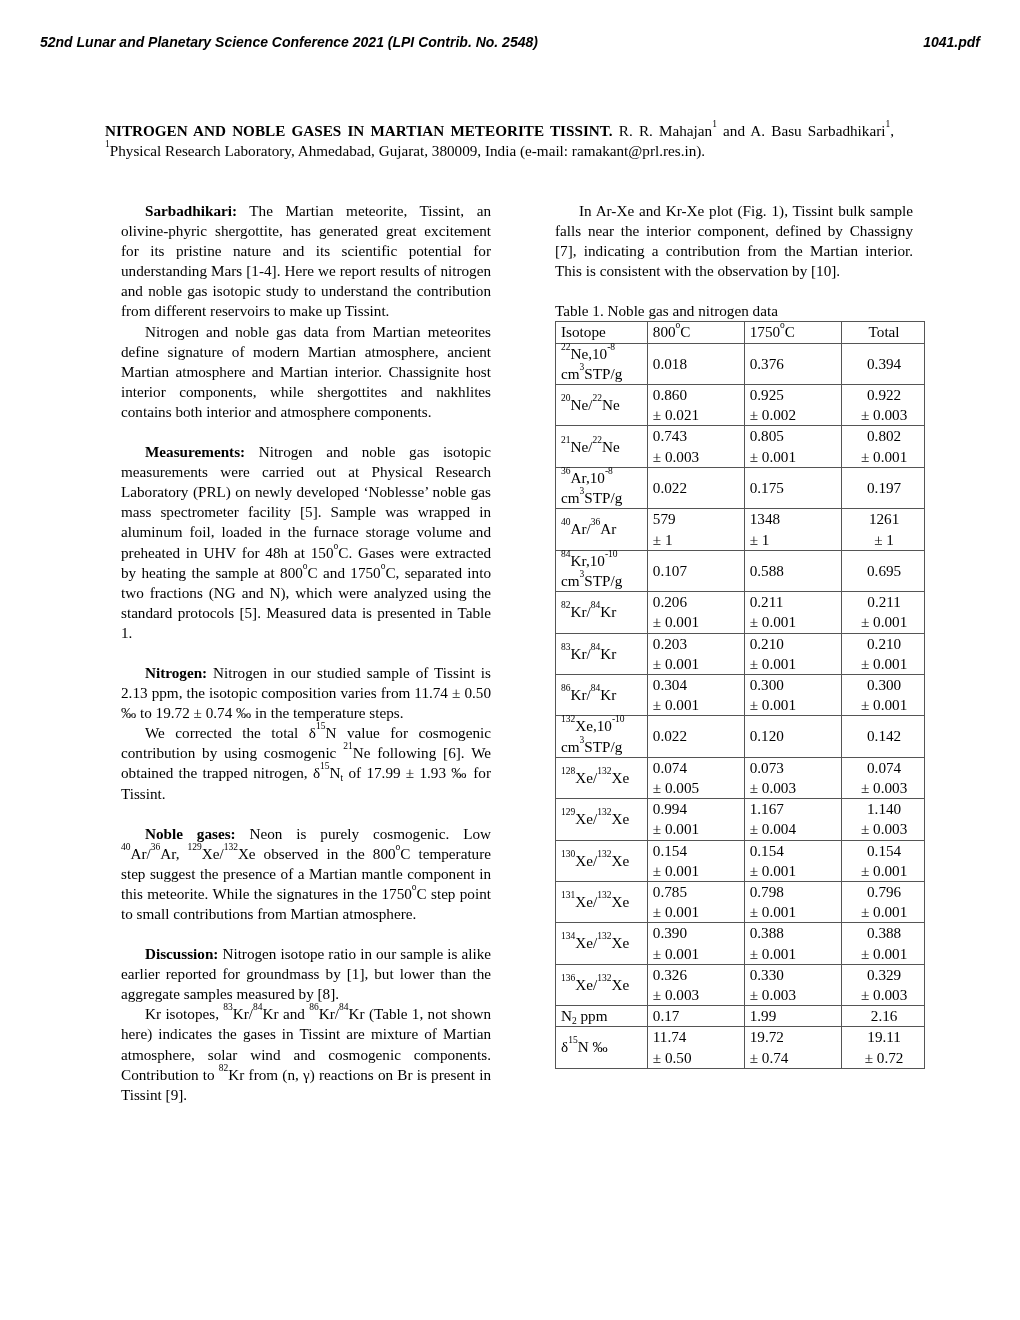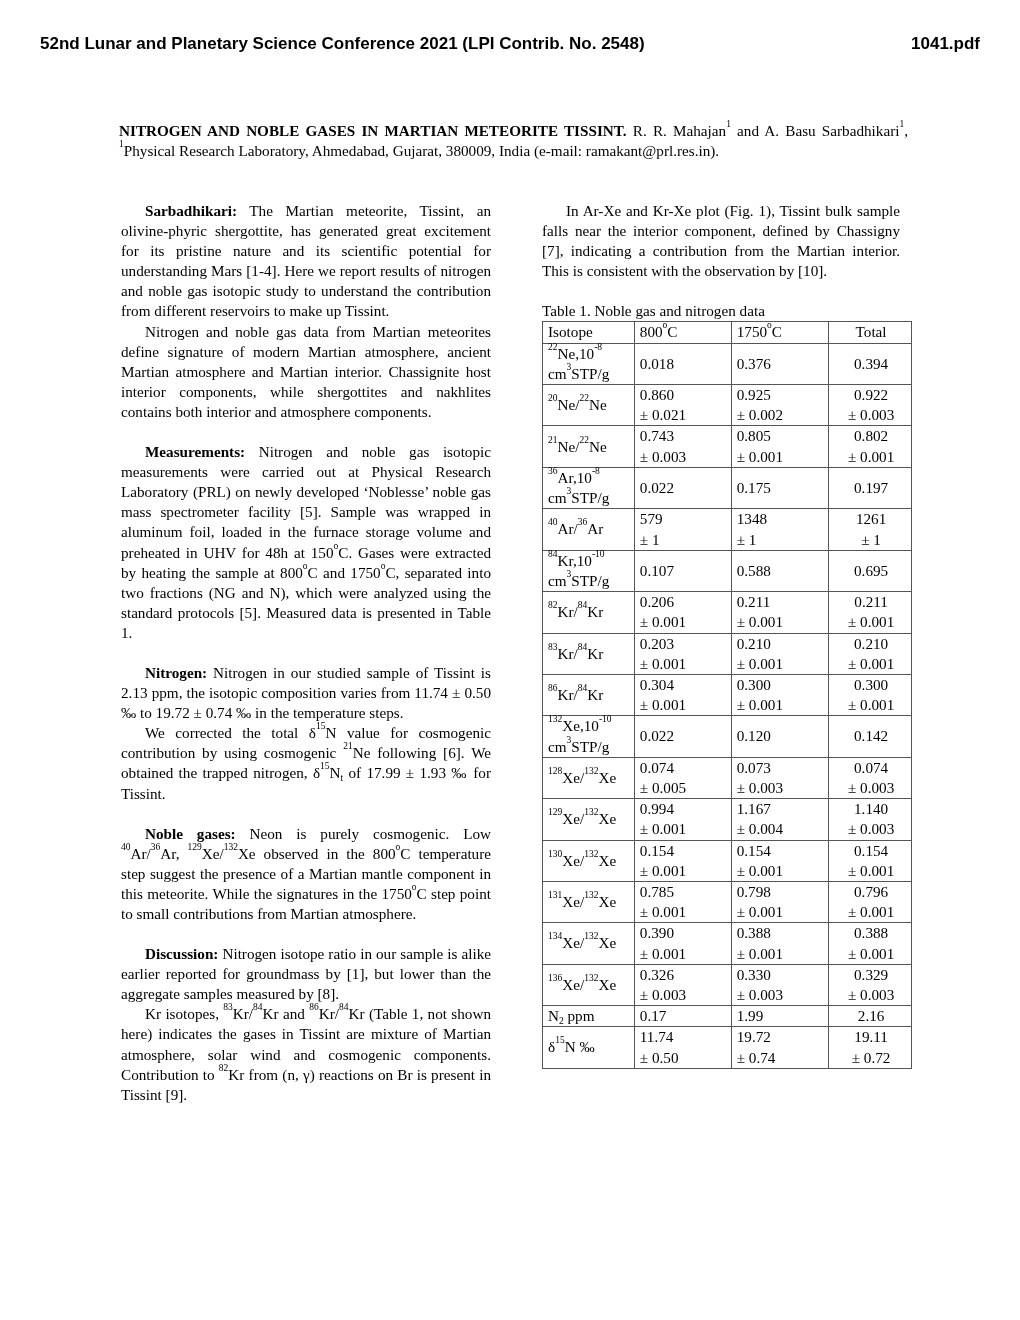--- a/index.html
+++ b/index.html
@@ -1,27 +1,27 @@
 <!DOCTYPE html>
 <html><head>
 <meta charset="utf-8">
 <style>
   html, body { margin: 0; padding: 0; background: #ffffff; }
   body { width: 1020px; height: 1320px; position: relative; overflow: hidden; color: #000; }
   .hdr { position: absolute; top: 34px; left: 40px; right: 40px; height: 18px;
-         font-family: "Liberation Sans", sans-serif; font-weight: bold; font-size: 17px; }
+         font-family: "Liberation Sans", sans-serif; font-weight: bold; font-size: 14px; font-style: italic; }
   .hdr .left { position: absolute; left: 0; top: 0; }
   .hdr .right { position: absolute; right: 0; top: 0; }
-  .title-block { position: absolute; top: 121px; left: 119px; width: 789px;
+  .title-block { position: absolute; top: 121px; left: 105px; width: 789px;
                  font-family: "Liberation Serif", serif; font-size: 15.2px; line-height: 20px; text-align: justify; }
   .title-block .t { font-weight: bold; }
   .col { position: absolute; font-family: "Liberation Serif", serif; font-size: 15.2px; line-height: 20.1px;
          text-align: justify; }
   .col.left { left: 121px; top: 201px; width: 370px; }
-  .col.right { left: 542px; top: 201px; width: 358px; }
+  .col.right { left: 555px; top: 201px; width: 358px; }
   .col p { margin: 0; text-indent: 24px; }
   .col p.gap { margin-top: 20px; }
   .col .h { font-weight: bold; }
   sup { font-size: 9.5px; vertical-align: top; position: relative; top: -2px; line-height: 10px; }
   sub { font-size: 9.5px; vertical-align: baseline; position: relative; top: 3px; line-height: 10px; }
   .caption { text-align: left; margin-top: 20px; }
   table.data { border-collapse: collapse; width: 370px; font-family: "Liberation Serif", serif;
                font-size: 15.2px; line-height: 20.2px; margin-top: 0; }
   table.data td { border: 1px solid #555; padding: 0 3px 0 5px; vertical-align: middle; text-align: left; }
   table.data td.c0 { width: 84px; }

